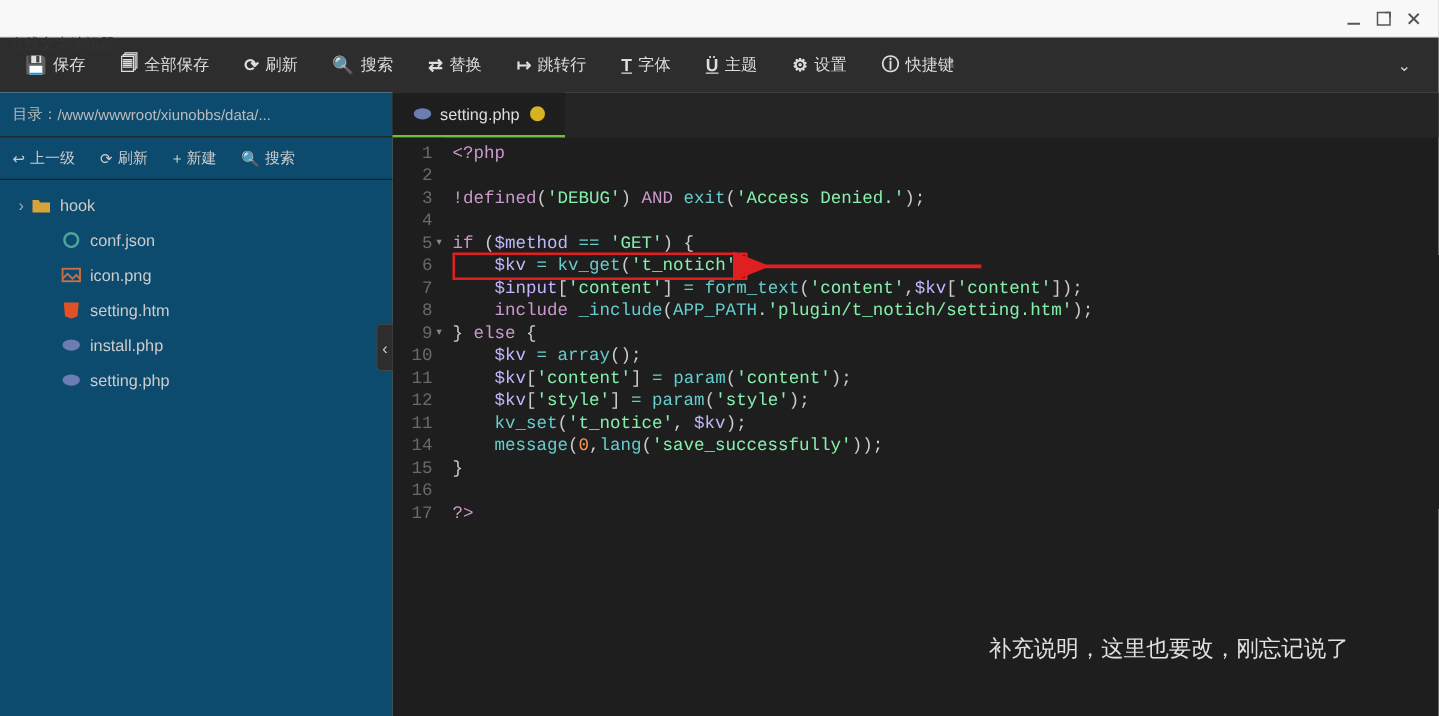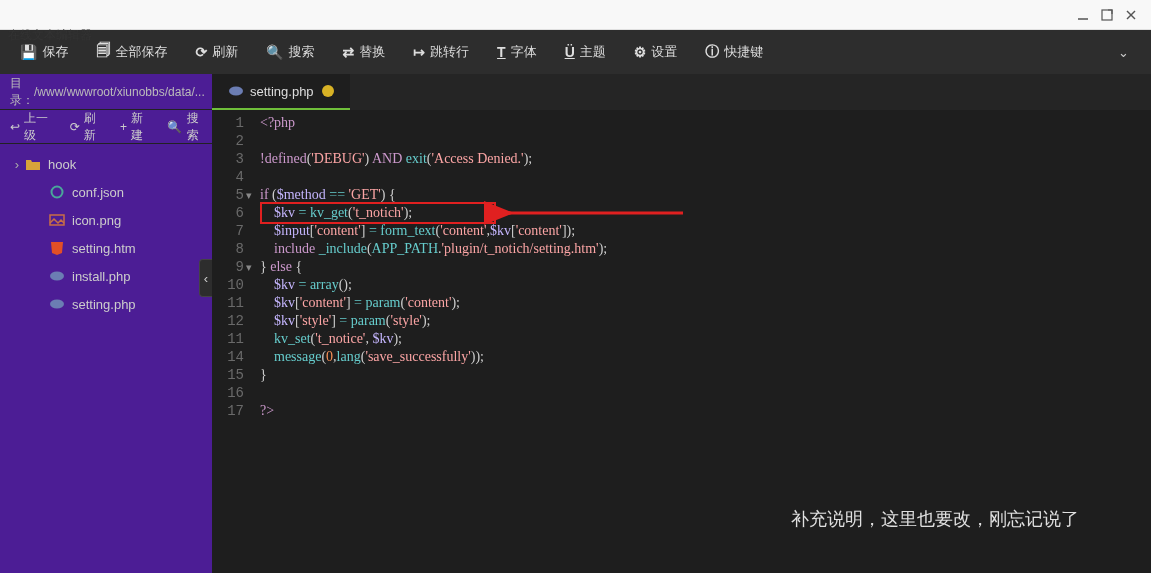--- a/index.html
+++ b/index.html
@@ -10,21 +10,21 @@
 .titlebar .wbtn { width: 24px; height: 24px; display: flex; align-items: center; justify-content: center; color: #555; cursor: default; }
 .titlebar .wbtn svg { width: 14px; height: 14px; }
 
 .toolbar { height: 44px; background: #2d2d2d; display: flex; align-items: center; padding: 0 6px; }
 .tb-item { display: flex; align-items: center; padding: 0 14px; height: 44px; color: #ddd; cursor: pointer; font-size: 13px; }
 .tb-item .ic { margin-right: 5px; font-size: 14px; font-weight: bold; }
 .tb-more { margin-left: auto; padding: 0 16px; height: 44px; display: flex; align-items: center; color: #ccc; cursor: pointer; }
 
 .main { display: flex; height: calc(573px - 30px - 44px); position: relative; }
 
-.sidebar { width: 212px; background: #4c1d95; color: #ccc; position: relative; }
+.sidebar { width: 314px; background: #0c4a6e; color: #ccc; position: relative; }
 .s-path { height: 36px; border-bottom: 1px solid #222; display: flex; align-items: center; padding: 0 10px; font-size: 12px; color: #bbb; }
 .s-actions { height: 34px; border-bottom: 1px solid #222; display: flex; align-items: center; }
 .s-act { display: flex; align-items: center; padding: 0 10px; height: 34px; color: #ccc; cursor: pointer; font-size: 12px; }
 .s-act .ic { margin-right: 4px; }
 
 .tree { padding: 6px 0; }
 .t-row { display: flex; align-items: center; height: 28px; padding: 0 6px 0 10px; cursor: pointer; color: #ccc; font-size: 13px; }
 .t-row.ind { padding-left: 48px; }
 .t-row .chev { width: 14px; text-align: center; color: #aaa; }
 .t-row .ficon { width: 18px; display: flex; align-items: center; justify-content: center; margin-right: 6px; }
@@ -33,27 +33,27 @@
 .editor { flex: 1; background: #1e1e1e; display: flex; flex-direction: column; position: relative; }
 .tabs { height: 36px; background: #252525; display: flex; align-items: flex-end; }
 .tab { display: flex; align-items: center; padding: 0 16px; height: 36px; background: #1e1e1e; color: #ddd; border-bottom: 2px solid #6fbf3a; font-size: 13px; }
 .tab .ficon { margin-right: 6px; display: flex; }
 .tab .ficon svg { width: 16px; height: 14px; }
 .tab .dirty { margin-left: 8px; width: 12px; height: 12px; background: #d8b225; border-radius: 50%; }
 
 .code { flex: 1; display: flex; font-family: Consolas, "Courier New", monospace; font-size: 14px; line-height: 18px; overflow: hidden; position: relative; }
 .gutter { width: 42px; background: #1e1e1e; text-align: right; padding: 4px 10px 0 0; color: #6a6a6a; }
 .gutter .ln { height: 18px; }
-.glines { flex: 1; padding: 4px 0 0 6px; color: #ccc; white-space: pre; position: relative; font-family: Liberation Serif, serif; }
+.glines { flex: 1; padding: 4px 0 0 6px; color: #ccc; white-space: pre; position: relative; }
 .glines .row { height: 18px; }
 
 .tok-delim { color: #ccc; }
 .tok-kw { color: #cc99cc; }
 .tok-fn { color: #66cccc; }
-.tok-str { color: #fca5a5; }
+.tok-str { color: #86efac; }
 .tok-var { color: #c4b5fd; }
 .tok-num { color: #f99157; }
 .tok-assign { color: #66cccc; }
 .tok-php { color: #cc99cc; }
 .fold-mark { position: absolute; left: -14px; color: #888; font-size: 11px; }
 
 .highlight-box { position: absolute; border: 2px solid #e02020; pointer-events: none; }
 .arrow { position: absolute; pointer-events: none; }
 .arrow svg { overflow: visible; }
 

